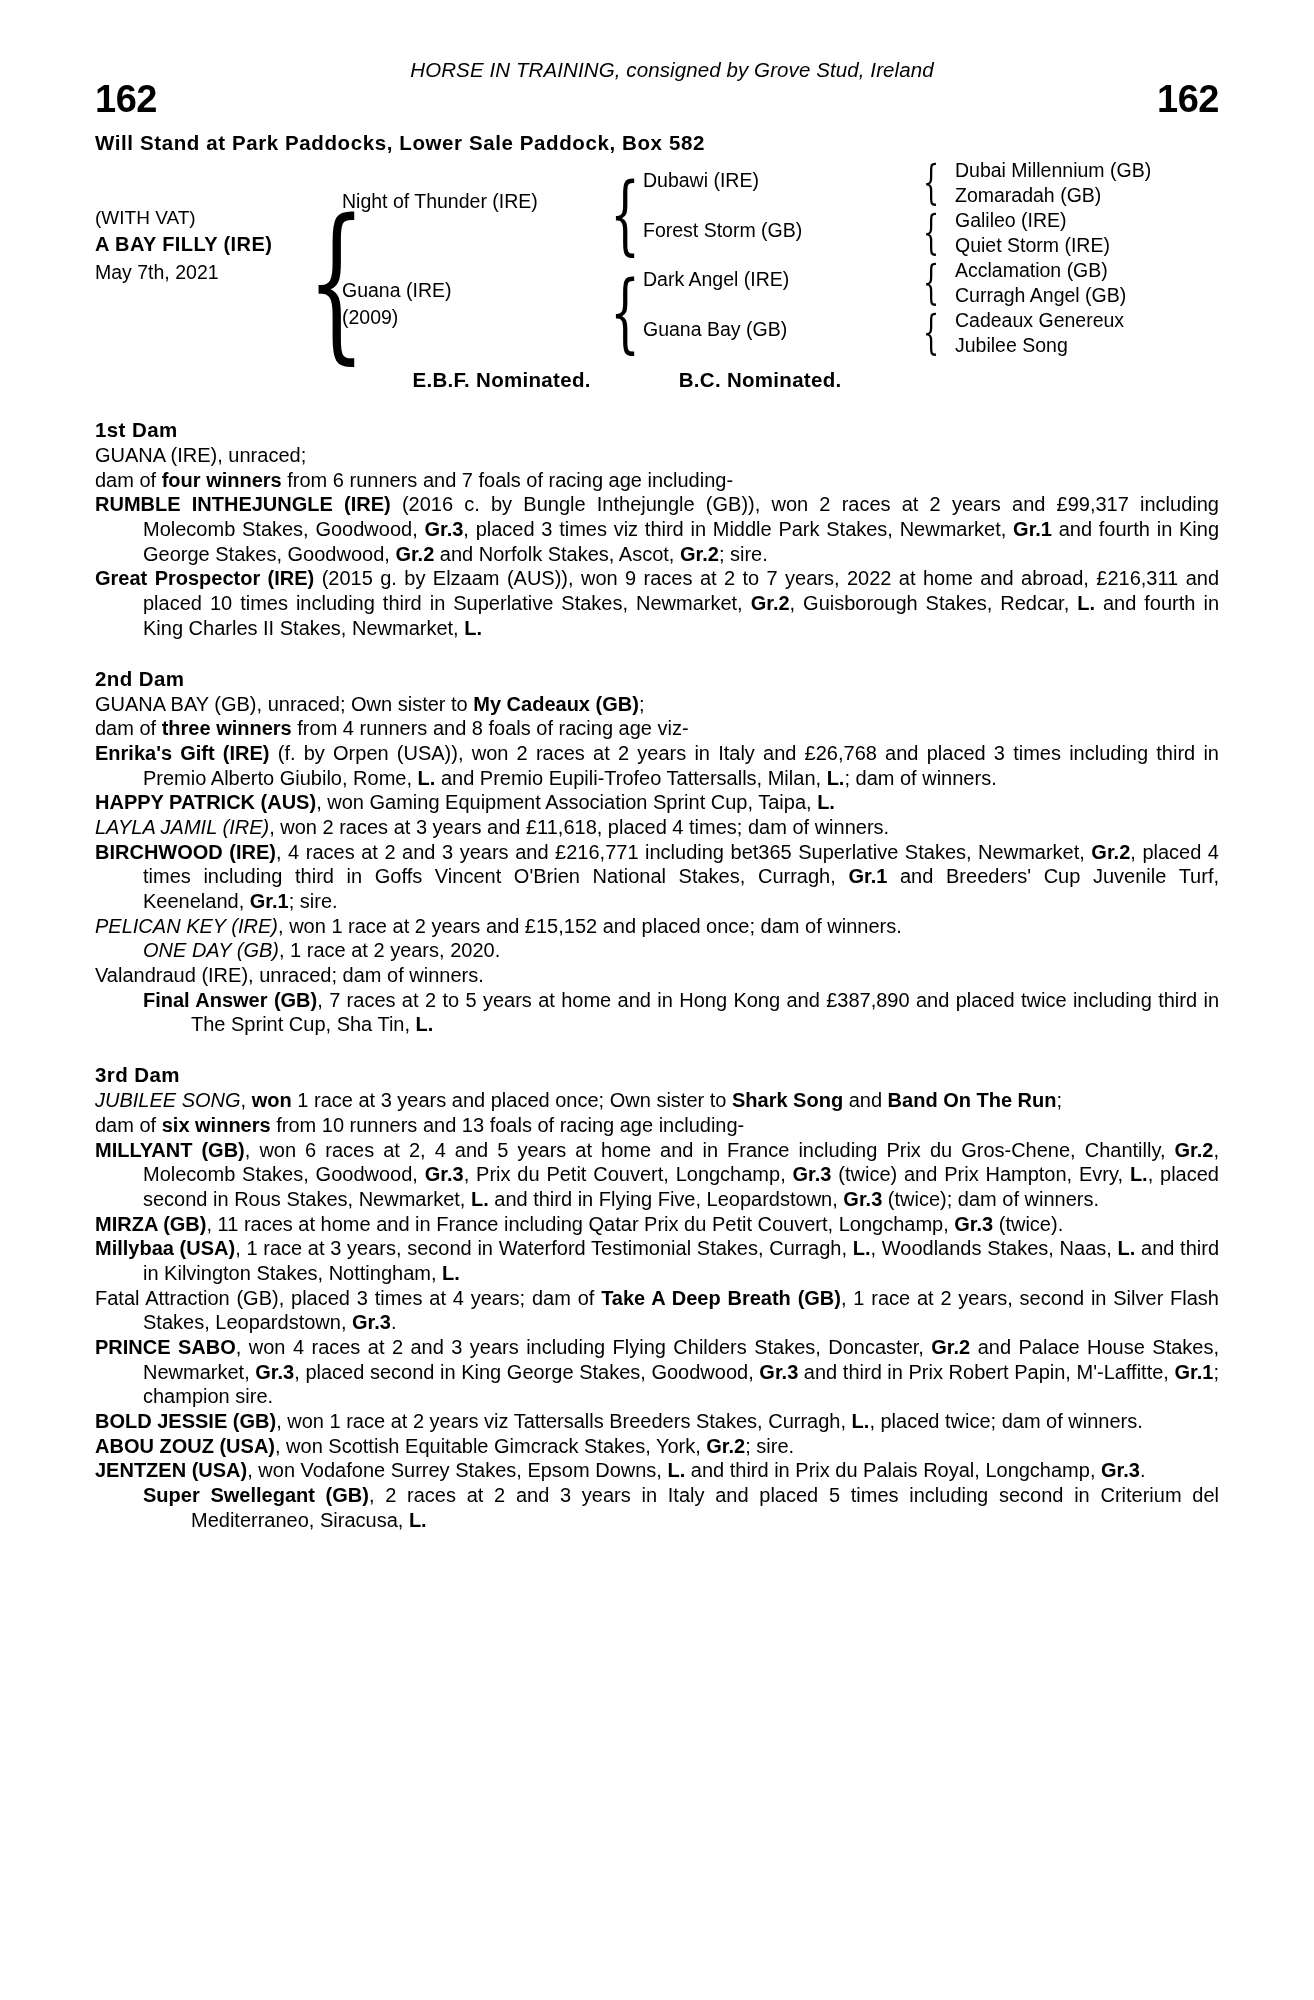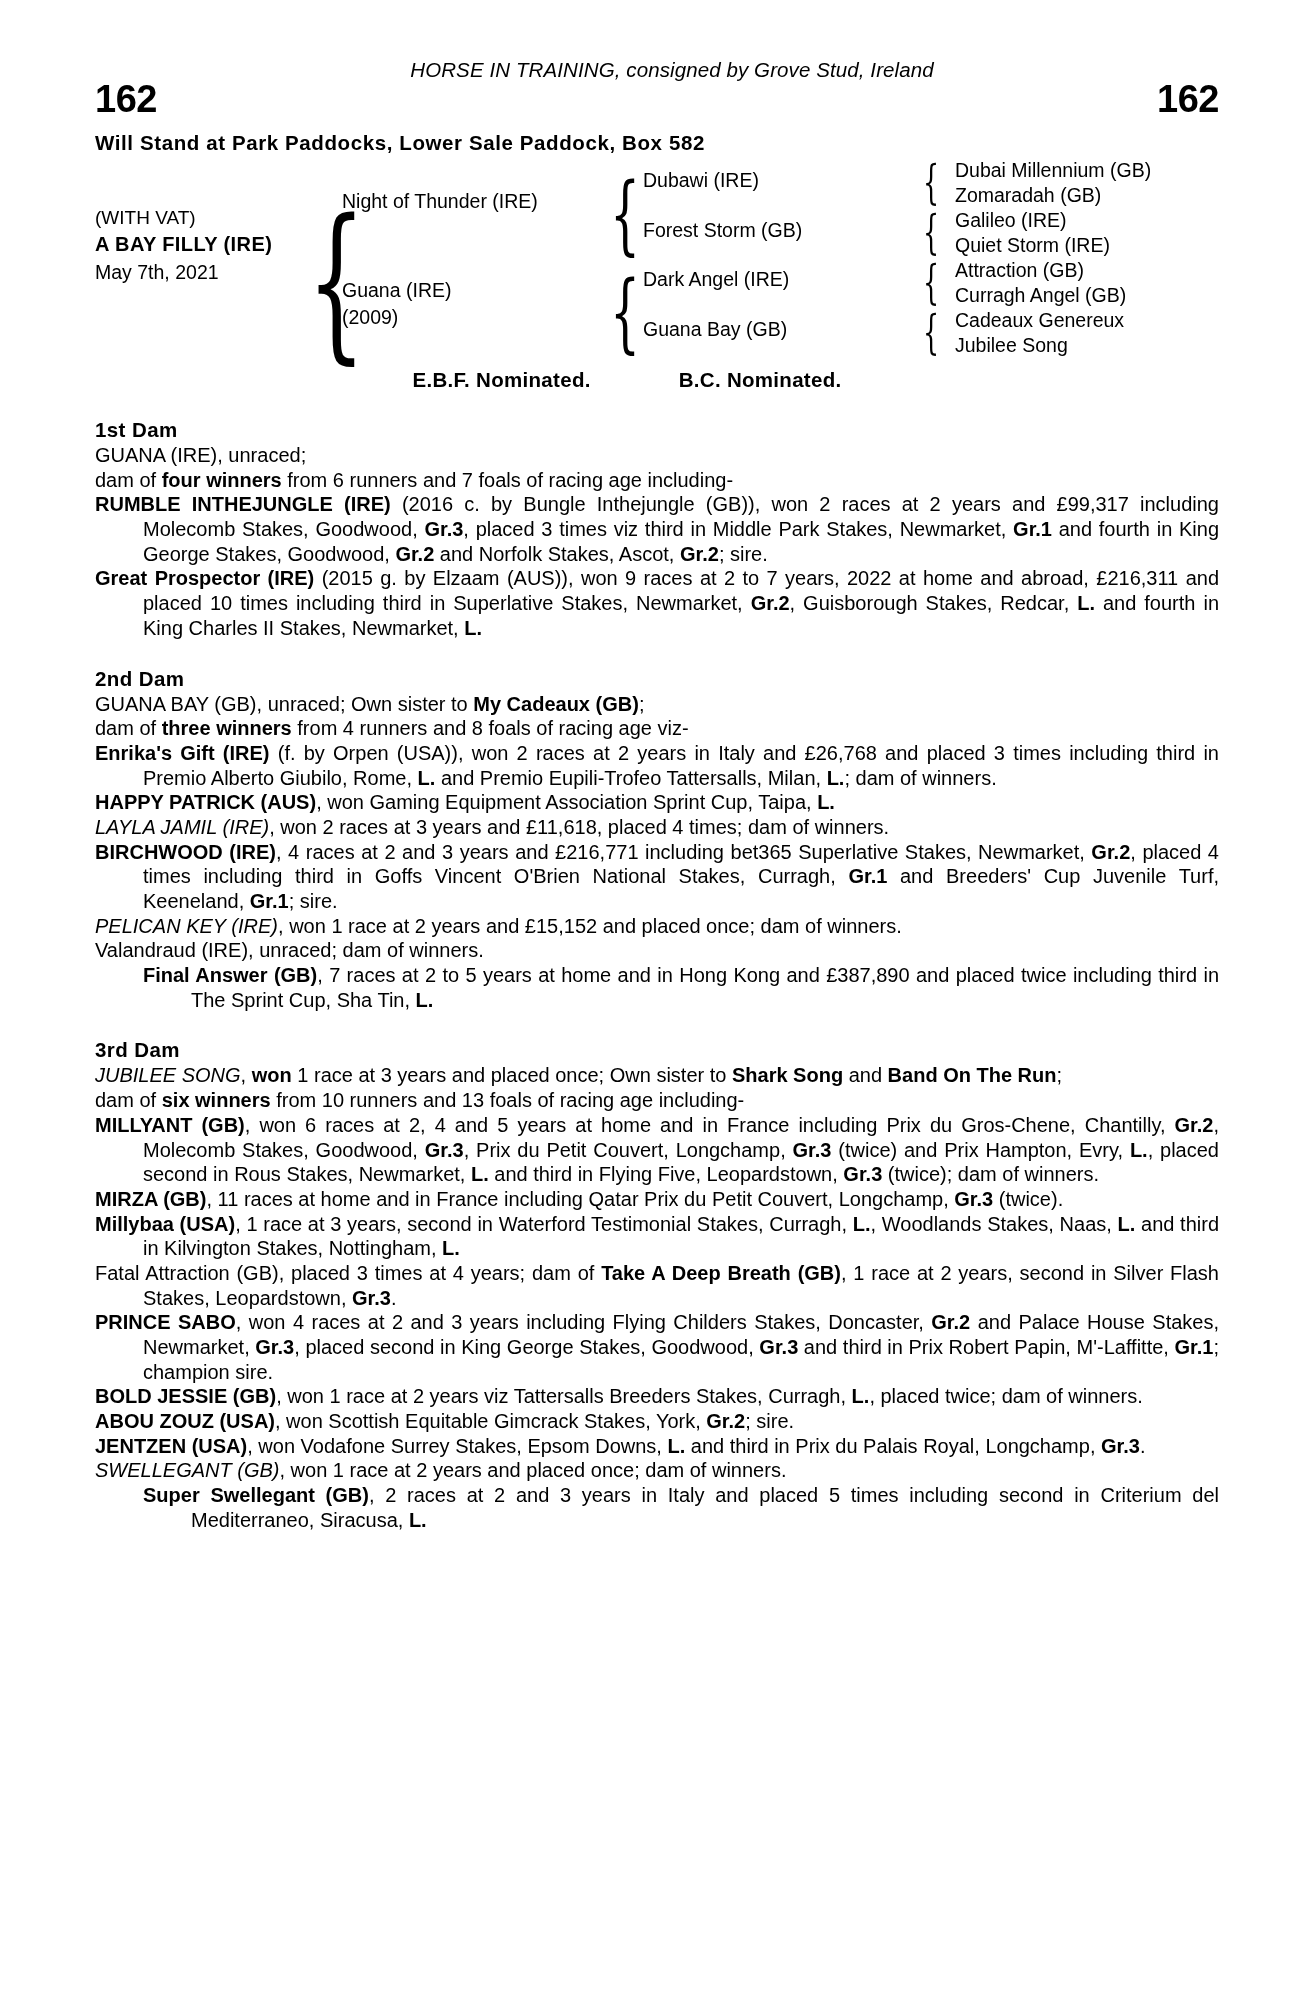--- a/index.html
+++ b/index.html
@@ -220,21 +220,21 @@
 
       <div class="cell ss">Dubawi (IRE)</div>
       <div class="cell sd">Forest Storm (GB)</div>
       <div class="cell ds">Dark Angel (IRE)</div>
       <div class="cell dd">Guana Bay (GB)</div>
 
       <div class="cell ssx">Dubai Millennium (GB)</div>
       <div class="cell ssy">Zomaradah (GB)</div>
       <div class="cell sdx">Galileo (IRE)</div>
       <div class="cell sdy">Quiet Storm (IRE)</div>
-      <div class="cell dsx">Attraction (GB)</div>
+      <div class="cell dsx">Acclamation (GB)</div>
       <div class="cell dsy">Curragh Angel (GB)</div>
       <div class="cell ddx">Cadeaux Genereux</div>
       <div class="cell ddy">Jubilee Song</div>
     </div>
 
     <div class="nominated">
       <span>E.B.F. Nominated.</span>
       <span>B.C. Nominated.</span>
     </div>
 
@@ -257,39 +257,39 @@
       </p>
       <p class="lvl0">
         <span>dam of </span><b>three winners</b><span> from 4 runners and 8 foals of racing age viz-</span>
       </p>
       <div id="dam2-entries">
           <p class="lvl1"><b class="hang">Enrika's Gift (IRE)</b><span> (f. by Orpen (USA)), won 2 races at 2 years in Italy and £26,768 and placed 3 times including third in Premio Alberto Giubilo, Rome, </span><b>L.</b><span> and Premio Eupili-Trofeo Tattersalls, Milan, </span><b>L.</b><span>; dam of winners.</span></p>
           <p class="lvl1"><b class="hang">HAPPY PATRICK (AUS)</b><span>, won Gaming Equipment Association Sprint Cup, Taipa, </span><b>L.</b></p>
           <p class="lvl1"><i class="hang">LAYLA JAMIL (IRE)</i><span>, won 2 races at 3 years and £11,618, placed 4 times; dam of winners.</span></p>
           <p class="lvl1"><b class="hang">BIRCHWOOD (IRE)</b><span>, 4 races at 2 and 3 years and £216,771 including bet365 Superlative Stakes, Newmarket, </span><b>Gr.2</b><span>, placed 4 times including third in Goffs Vincent O'Brien National Stakes, Curragh, </span><b>Gr.1</b><span> and Breeders' Cup Juvenile Turf, Keeneland, </span><b>Gr.1</b><span>; sire.</span></p>
           <p class="lvl1"><i class="hang">PELICAN KEY (IRE)</i><span>, won 1 race at 2 years and £15,152 and placed once; dam of winners.</span></p>
+          <p class="lvl2"><i class="hang">ONE DAY (GB)</i><span>, 1 race at 2 years, 2020.</span></p>
           <p class="lvl1"><span class="hang">Valandraud (IRE)</span><span>, unraced; dam of winners.</span></p>
           <p class="lvl2"><b class="hang">Final Answer (GB)</b><span>, 7 races at 2 to 5 years at home and in Hong Kong and £387,890 and placed twice including third in The Sprint Cup, Sha Tin, </span><b>L.</b></p>
         </div>
     </div>
 
     <div class="sec">
       <div class="sec-title">3rd Dam</div>
       <p class="lvl0" id="dam3-line1"><i>JUBILEE SONG</i><span>, </span><b>won</b><span> 1 race at 3 years and placed once; Own sister to </span><b>Shark Song</b><span> and </span><b>Band On The Run</b><span>;</span></p>
       <p class="lvl0">
         <span>dam of </span><b>six winners</b><span> from 10 runners and 13 foals of racing age including-</span>
       </p>
       <div id="dam3-entries">
           <p class="lvl1"><b class="hang">MILLYANT (GB)</b><span>, won 6 races at 2, 4 and 5 years at home and in France including Prix du Gros-Chene, Chantilly, </span><b>Gr.2</b><span>, Molecomb Stakes, Goodwood, </span><b>Gr.3</b><span>, Prix du Petit Couvert, Longchamp, </span><b>Gr.3</b><span> (twice) and Prix Hampton, Evry, </span><b>L.</b><span>, placed second in Rous Stakes, Newmarket, </span><b>L.</b><span> and third in Flying Five, Leopardstown, </span><b>Gr.3</b><span> (twice); dam of winners.</span></p>
           <p class="lvl1"><b class="hang">MIRZA (GB)</b><span>, 11 races at home and in France including Qatar Prix du Petit Couvert, Longchamp, </span><b>Gr.3</b><span> (twice).</span></p>
           <p class="lvl1"><b class="hang">Millybaa (USA)</b><span>, 1 race at 3 years, second in Waterford Testimonial Stakes, Curragh, </span><b>L.</b><span>, Woodlands Stakes, Naas, </span><b>L.</b><span> and third in Kilvington Stakes, Nottingham, </span><b>L.</b></p>
           <p class="lvl1"><span class="hang">Fatal Attraction (GB)</span><span>, placed 3 times at 4 years; dam of </span><b>Take A Deep Breath (GB)</b><span>, 1 race at 2 years, second in Silver Flash Stakes, Leopardstown, </span><b>Gr.3</b><span>.</span></p>
           <p class="lvl1"><b class="hang">PRINCE SABO</b><span>, won 4 races at 2 and 3 years including Flying Childers Stakes, Doncaster, </span><b>Gr.2</b><span> and Palace House Stakes, Newmarket, </span><b>Gr.3</b><span>, placed second in King George Stakes, Goodwood, </span><b>Gr.3</b><span> and third in Prix Robert Papin, M'-Laffitte, </span><b>Gr.1</b><span>; champion sire.</span></p>
           <p class="lvl1"><b class="hang">BOLD JESSIE (GB)</b><span>, won 1 race at 2 years viz Tattersalls Breeders Stakes, Curragh, </span><b>L.</b><span>, placed twice; dam of winners.</span></p>
           <p class="lvl1"><b class="hang">ABOU ZOUZ (USA)</b><span>, won Scottish Equitable Gimcrack Stakes, York, </span><b>Gr.2</b><span>; sire.</span></p>
           <p class="lvl1"><b class="hang">JENTZEN (USA)</b><span>, won Vodafone Surrey Stakes, Epsom Downs, </span><b>L.</b><span> and third in Prix du Palais Royal, Longchamp, </span><b>Gr.3</b><span>.</span></p>
-          <p class="lvl1"><i class="hang">SWELLEGANT (GB)</i><span>, won 1 race at 2 years and placed once; dam of winners.</span></p>
           <p class="lvl2"><b class="hang">Super Swellegant (GB)</b><span>, 2 races at 2 and 3 years in Italy and placed 5 times including second in Criterium del Mediterraneo, Siracusa, </span><b>L.</b></p>
         </div>
     </div>
 
   </div>
 </div>
 
 </body></html>

